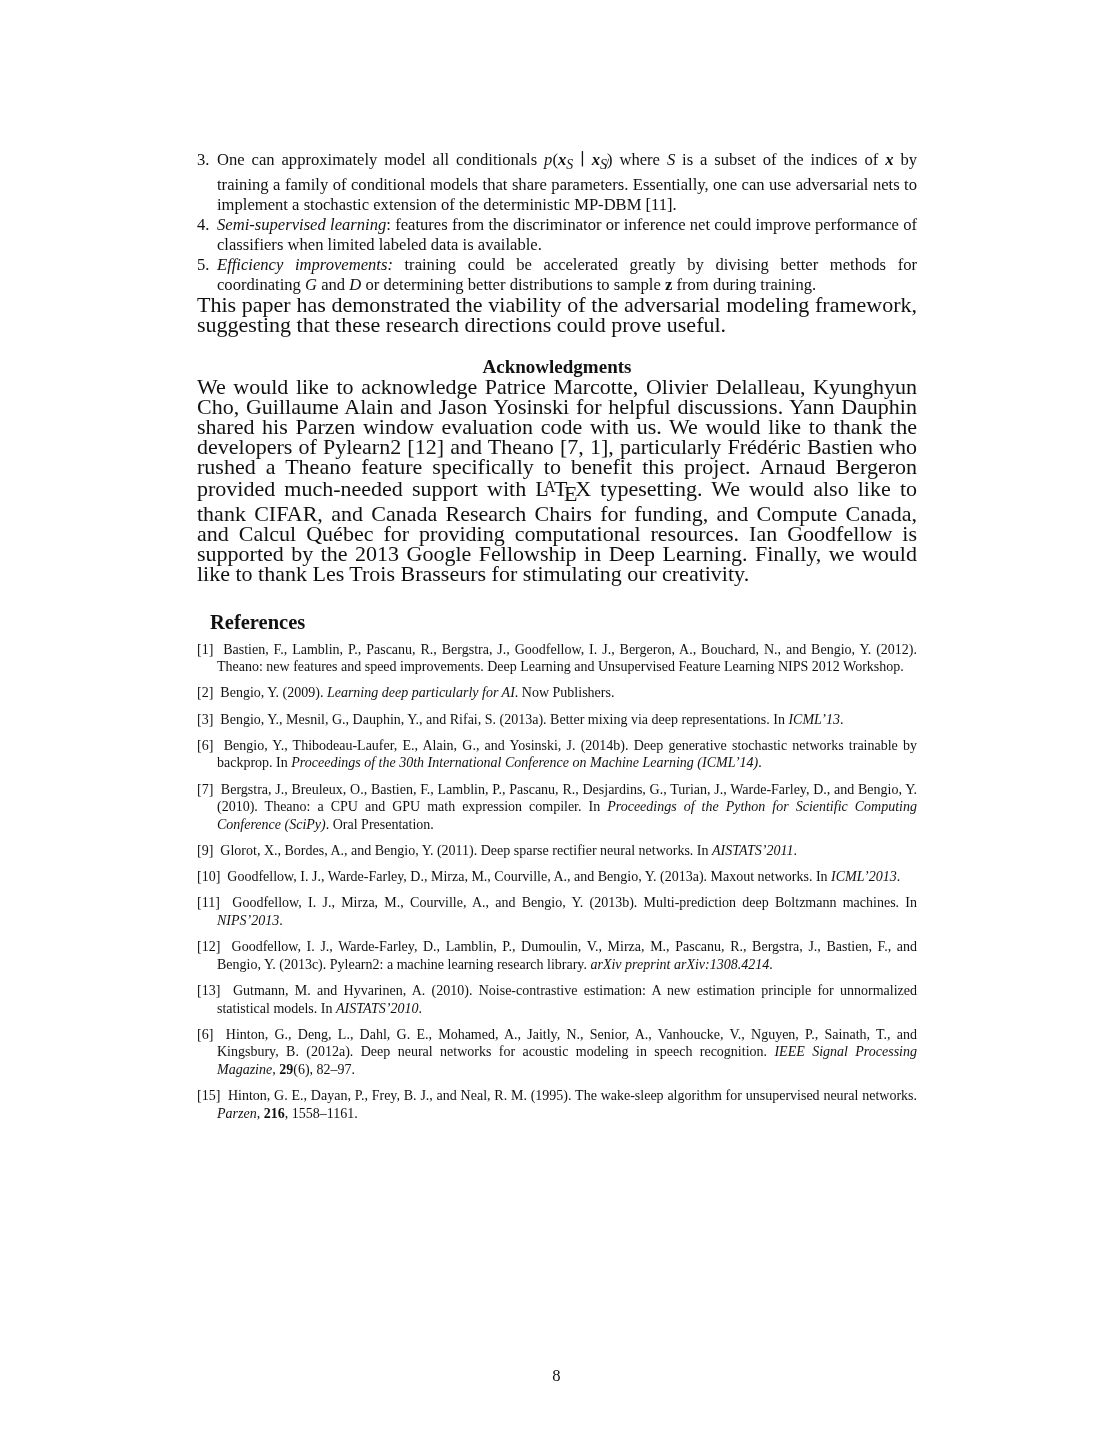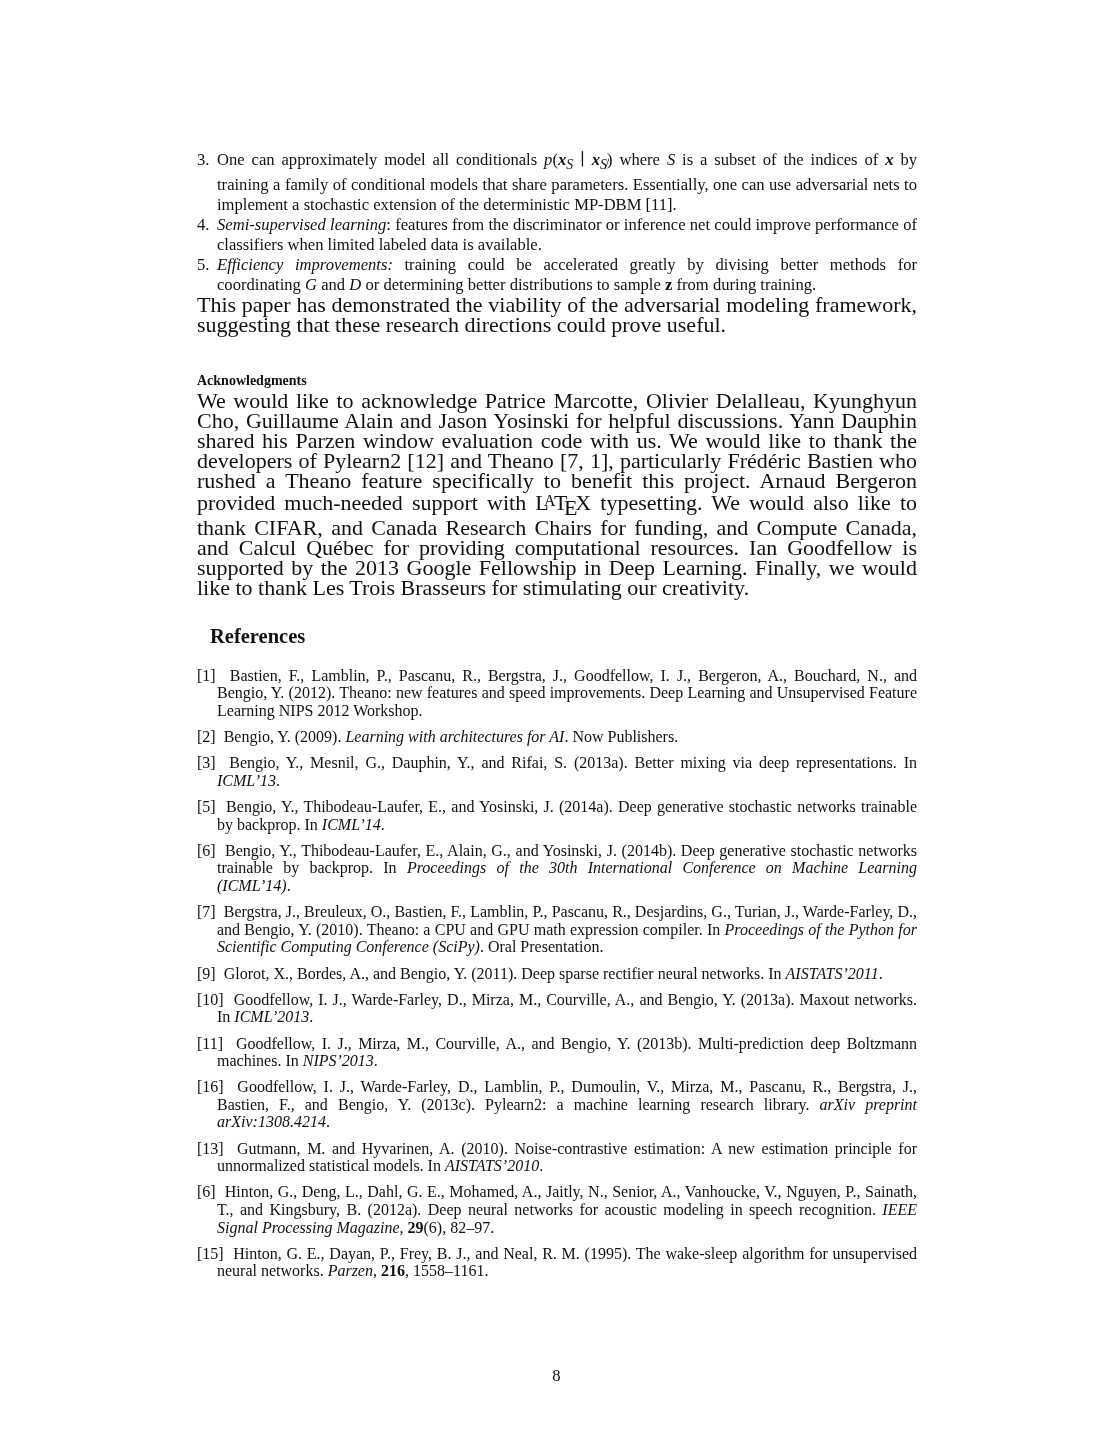--- a/index.html
+++ b/index.html
@@ -4,24 +4,24 @@
 <style>
   html, body { margin: 0; padding: 0; background: #ffffff; }
   body { width: 1113px; height: 1440px; position: relative; overflow: hidden;
          font-family: "Liberation Serif", "DejaVu Serif", serif; color: #111; }
   .page { position: absolute; left: 197px; top: 150px; width: 720px; }
   .enum { margin: 0; padding: 0; list-style: none; font-size: 16.6px; line-height: 20px; }
   .enum li { position: relative; padding-left: 20px; text-align: justify; }
   .enum .num { position: absolute; left: 0; top: 0; }
   p.body { margin: 0; font-size: 22px; line-height: 20px; text-align: justify; }
   .conclusion { margin-top: 18px; }
-  h3.ack { margin: 36px 0 0 0; font-size: 14px; font-weight: bold; line-height: 20px; }
+  h3.ack { margin: 22px 0 0 0; font-size: 19px; font-weight: bold; line-height: 20px; text-align: center; }
   .ack-body { margin-top: 14px; }
   h2.refs { margin: 26px 0 0 13px; font-size: 20.5px; font-weight: bold; line-height: 24px; }
-  .reflist { margin: 19px 0 0 0; padding: 0; list-style: none; font-size: 16px; line-height: 17.6px; }
+  .reflist { margin: 7px 0 0 0; padding: 0; list-style: none; font-size: 14px; line-height: 17.6px; }
   .reflist li { text-align: justify; padding-left: 20px; text-indent: -20px; margin-bottom: 8.6px; }
   .math { font-style: italic; }
   .bvec { font-style: italic; font-weight: bold; }
   .latex-sup { font-size: 0.72em; vertical-align: 0.25em; margin-left: -0.3em; margin-right: -0.1em; }
   .latex-sub { vertical-align: -0.2em; margin-left: -0.15em; margin-right: -0.1em; }
   .page-number { position: absolute; top: 1366px; left: 0; width: 1113px; text-align: center; font-size: 16.6px; }
 </style>
 </head>
 <body>
 
@@ -33,28 +33,27 @@
     </ol>
 
   <p class="body conclusion">This paper has demonstrated the viability of the adversarial modeling framework, suggesting that these research directions could prove useful.</p>
 
   <h3 class="ack">Acknowledgments</h3>
   <p class="body ack-body" id="ack-body"><span>We would like to acknowledge Patrice Marcotte, Olivier Delalleau, Kyunghyun Cho, Guillaume Alain and Jason Yosinski for helpful discussions.  Yann Dauphin shared his Parzen window evaluation code with us.  We would like to thank the developers of Pylearn2 [12] and Theano [7, 1], particularly Frédéric Bastien who rushed a Theano feature specifically to benefit this project.  Arnaud Bergeron provided much-needed support with </span><span>L<span class="latex-sup">A</span>T<span class="latex-sub">E</span>X</span><span> typesetting. We would also like to thank CIFAR, and Canada Research Chairs for funding, and Compute Canada, and Calcul Québec for providing computational resources. Ian Goodfellow is supported by the 2013 Google Fellowship in Deep Learning. Finally, we would like to thank Les Trois Brasseurs for stimulating our creativity.</span></p>
 
   <h2 class="refs">References</h2>
   <ol class="reflist" id="ref-list">
       <li><span>[1]</span>&nbsp; <span>Bastien, F., Lamblin, P., Pascanu, R., Bergstra, J., Goodfellow, I. J., Bergeron, A., Bouchard, N., and Bengio, Y. (2012).  Theano: new features and speed improvements.  Deep Learning and Unsupervised Feature Learning NIPS 2012 Workshop.</span></li>
-      <li><span>[2]</span>&nbsp; <span>Bengio, Y. (2009). </span><em>Learning with architectures for AI</em><span>. Now Publishers.</span></li>
+      <li><span>[2]</span>&nbsp; <span>Bengio, Y. (2009). </span><em>Learning deep particularly for AI</em><span>. Now Publishers.</span></li>
       <li><span>[3]</span>&nbsp; <span>Bengio, Y., Mesnil, G., Dauphin, Y., and Rifai, S. (2013a).  Better mixing via deep representations.  In </span><em>ICML’13</em><span>.</span></li>
-      <li><span>[5]</span>&nbsp; <span>Bengio, Y., Thibodeau-Laufer, E., and Yosinski, J. (2014a). Deep generative stochastic networks trainable by backprop. In </span><em>ICML’14</em><span>.</span></li>
       <li><span>[6]</span>&nbsp; <span>Bengio, Y., Thibodeau-Laufer, E., Alain, G., and Yosinski, J. (2014b).  Deep generative stochastic networks trainable by backprop.  In </span><em>Proceedings of the 30th International Conference on Machine Learning (ICML’14)</em><span>.</span></li>
       <li><span>[7]</span>&nbsp; <span>Bergstra, J., Breuleux, O., Bastien, F., Lamblin, P., Pascanu, R., Desjardins, G., Turian, J., Warde-Farley, D., and Bengio, Y. (2010).  Theano: a CPU and GPU math expression compiler.  In </span><em>Proceedings of the Python for Scientific Computing Conference (SciPy)</em><span>. Oral Presentation.</span></li>
       <li><span>[9]</span>&nbsp; <span>Glorot, X., Bordes, A., and Bengio, Y. (2011). Deep sparse rectifier neural networks. In </span><em>AISTATS’2011</em><span>.</span></li>
       <li><span>[10]</span>&nbsp; <span>Goodfellow, I. J., Warde-Farley, D., Mirza, M., Courville, A., and Bengio, Y. (2013a). Maxout networks. In </span><em>ICML’2013</em><span>.</span></li>
       <li><span>[11]</span>&nbsp; <span>Goodfellow, I. J., Mirza, M., Courville, A., and Bengio, Y. (2013b).  Multi-prediction deep Boltzmann machines. In </span><em>NIPS’2013</em><span>.</span></li>
-      <li><span>[16]</span>&nbsp; <span>Goodfellow, I. J., Warde-Farley, D., Lamblin, P., Dumoulin, V., Mirza, M., Pascanu, R., Bergstra, J., Bastien, F., and Bengio, Y. (2013c).  Pylearn2: a machine learning research library.  </span><em>arXiv preprint arXiv:1308.4214</em><span>.</span></li>
+      <li><span>[12]</span>&nbsp; <span>Goodfellow, I. J., Warde-Farley, D., Lamblin, P., Dumoulin, V., Mirza, M., Pascanu, R., Bergstra, J., Bastien, F., and Bengio, Y. (2013c).  Pylearn2: a machine learning research library.  </span><em>arXiv preprint arXiv:1308.4214</em><span>.</span></li>
       <li><span>[13]</span>&nbsp; <span>Gutmann, M. and Hyvarinen, A. (2010).  Noise-contrastive estimation:  A new estimation principle for unnormalized statistical models. In </span><em>AISTATS’2010</em><span>.</span></li>
       <li><span>[6]</span>&nbsp; <span>Hinton, G., Deng, L., Dahl, G. E., Mohamed, A., Jaitly, N., Senior, A., Vanhoucke, V., Nguyen, P., Sainath, T., and Kingsbury, B. (2012a). Deep neural networks for acoustic modeling in speech recognition. </span><em>IEEE Signal Processing Magazine</em><span>, </span><strong>29</strong><span>(6), 82–97.</span></li>
       <li><span>[15]</span>&nbsp; <span>Hinton, G. E., Dayan, P., Frey, B. J., and Neal, R. M. (1995). The wake-sleep algorithm for unsupervised neural networks. </span><em>Parzen</em><span>, </span><strong>216</strong><span>, 1558–1161.</span></li>
     </ol>
 </div>
 
 <div class="page-number">8</div>
 
 </body></html>

